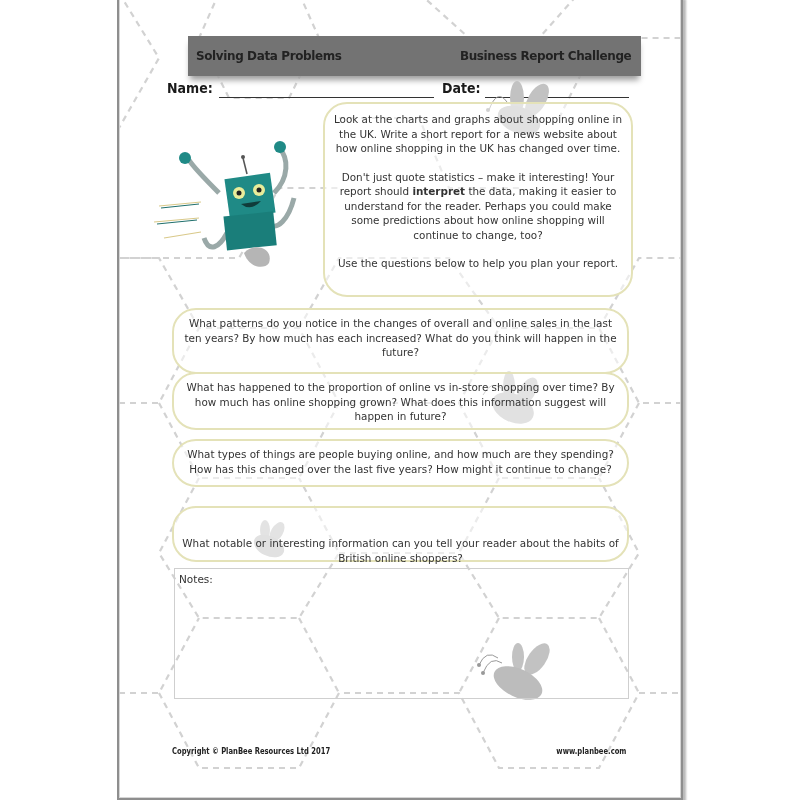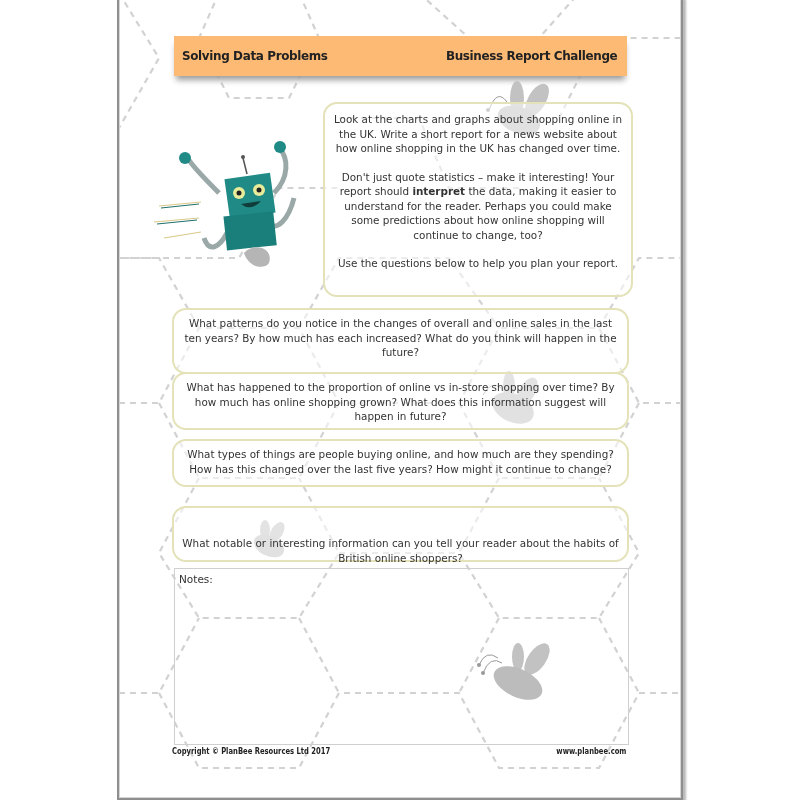--- a/index.html
+++ b/index.html
@@ -1,39 +1,39 @@
 <!DOCTYPE html>
 <html><head>
 <meta charset="utf-8">
 <style>
   html, body { margin:0; padding:0; }
   body { width:800px; height:800px; background:#ffffff; position:relative; overflow:hidden;
          font-family:"DejaVu Sans", sans-serif; }
   .page { position:absolute; left:117px; top:-4px; width:562px; height:800px; background:#fff;
           border:2px solid #8e8e8e; box-shadow: 3px 3px 2px #b9b9b9, inset 0 0 0 1px #d6d6d6; overflow:hidden; }
   .hex { position:absolute; left:0; top:0; width:562px; height:804px; pointer-events:none; }
-  .header-banner { position:absolute; left:55px; top:38px; width:453px; height:40px; background:#fdba74;
+  .header-banner { position:absolute; left:69px; top:38px; width:453px; height:40px; background:#737373;
           box-shadow: 0 6px 6px -2px #9c9c9c; }
   .header-left, .header-right { position:absolute; top:12px; font-family:"DejaVu Sans", sans-serif;
           font-weight:bold; font-size:13px; color:#222; letter-spacing:-0.4px; transform:scaleX(0.92); }
   .header-left { left:8px; transform-origin:left; }
   .header-right { right:10px; transform-origin:right; }
   .name-row { position:absolute; left:48px; top:82px; width:462px; height:22px; }
   .name-label, .date-label { position:absolute; top:0; font-weight:bold; font-size:14px; color:#1a1a1a;
           transform:scaleX(0.9); transform-origin:left; }
   .name-label { left:0; } .date-label { left:275px; }
   .name-line { position:absolute; left:52px; top:17px; width:215px; border-bottom:1px solid #333; }
   .date-line { position:absolute; left:318px; top:17px; width:144px; border-bottom:1px solid #333; }
-  .box { position:absolute; background:rgba(255,255,255,0.55); border:2px solid #e4e2b8; border-radius:14px;
+  .box { position:absolute; background:rgba(255,255,255,0.55); border:2px solid #e4e2b8; border-radius:24px;
          font-size:10.4px; line-height:14.5px; color:#333; text-align:center; box-sizing:border-box; }
   .intro { left:204px; top:104px; width:310px; height:195px; padding:8px 6px; }
   .intro p { margin:0 0 14px 0; }
   .intro p:last-child { margin-bottom:13px; }
   .q { left:53px; width:457px; padding:6px 8px; }
-  .notes { position:absolute; left:55px; top:570px; width:455px; height:177px; border:1px solid #cfcfcf; box-sizing:border-box; }
+  .notes { position:absolute; left:55px; top:570px; width:455px; height:131px; border:1px solid #cfcfcf; box-sizing:border-box; }
   .notes-label { position:absolute; left:4px; top:4px; font-size:10.5px; color:#333; }
   .footer-left, .footer-right { position:absolute; top:749px; font-size:8px; font-weight:bold; color:#222; transform:scaleX(0.85); }
   .footer-left { left:53px; transform-origin:left; }
   .footer-right { right:55px; transform-origin:right; }
   .robot { position:absolute; left:30px; top:140px; width:180px; height:140px; }
   .bee { position:absolute; }
 </style>
 </head>
 <body>
 
@@ -62,20 +62,26 @@
       <path d="M220 120 L300 120 L330 190 L400 190"></path>
       <path d="M440 120 L480 40 L562 40"></path>
     </g>
   </svg>
 
   <div class="header-banner">
     <span class="header-left">Solving Data Problems</span>
     <span class="header-right">Business Report Challenge</span>
   </div>
 
+  <div class="name-row">
+    <span class="name-label">Name:</span>
+    <div class="name-line"></div>
+    <span class="date-label">Date:</span>
+    <div class="date-line"></div>
+  </div>
 
   <svg class="robot" viewBox="0 0 180 140">
     <g stroke="#d9c98a" stroke-width="1.2">
       <line x1="10" y1="68" x2="52" y2="64"></line>
       <line x1="5" y1="84" x2="50" y2="80"></line>
       <line x1="15" y1="100" x2="52" y2="94"></line>
     </g>
     <g stroke="#1f6f6c" stroke-width="1">
       <line x1="12" y1="70" x2="50" y2="66"></line>
       <line x1="8" y1="86" x2="48" y2="82"></line>

